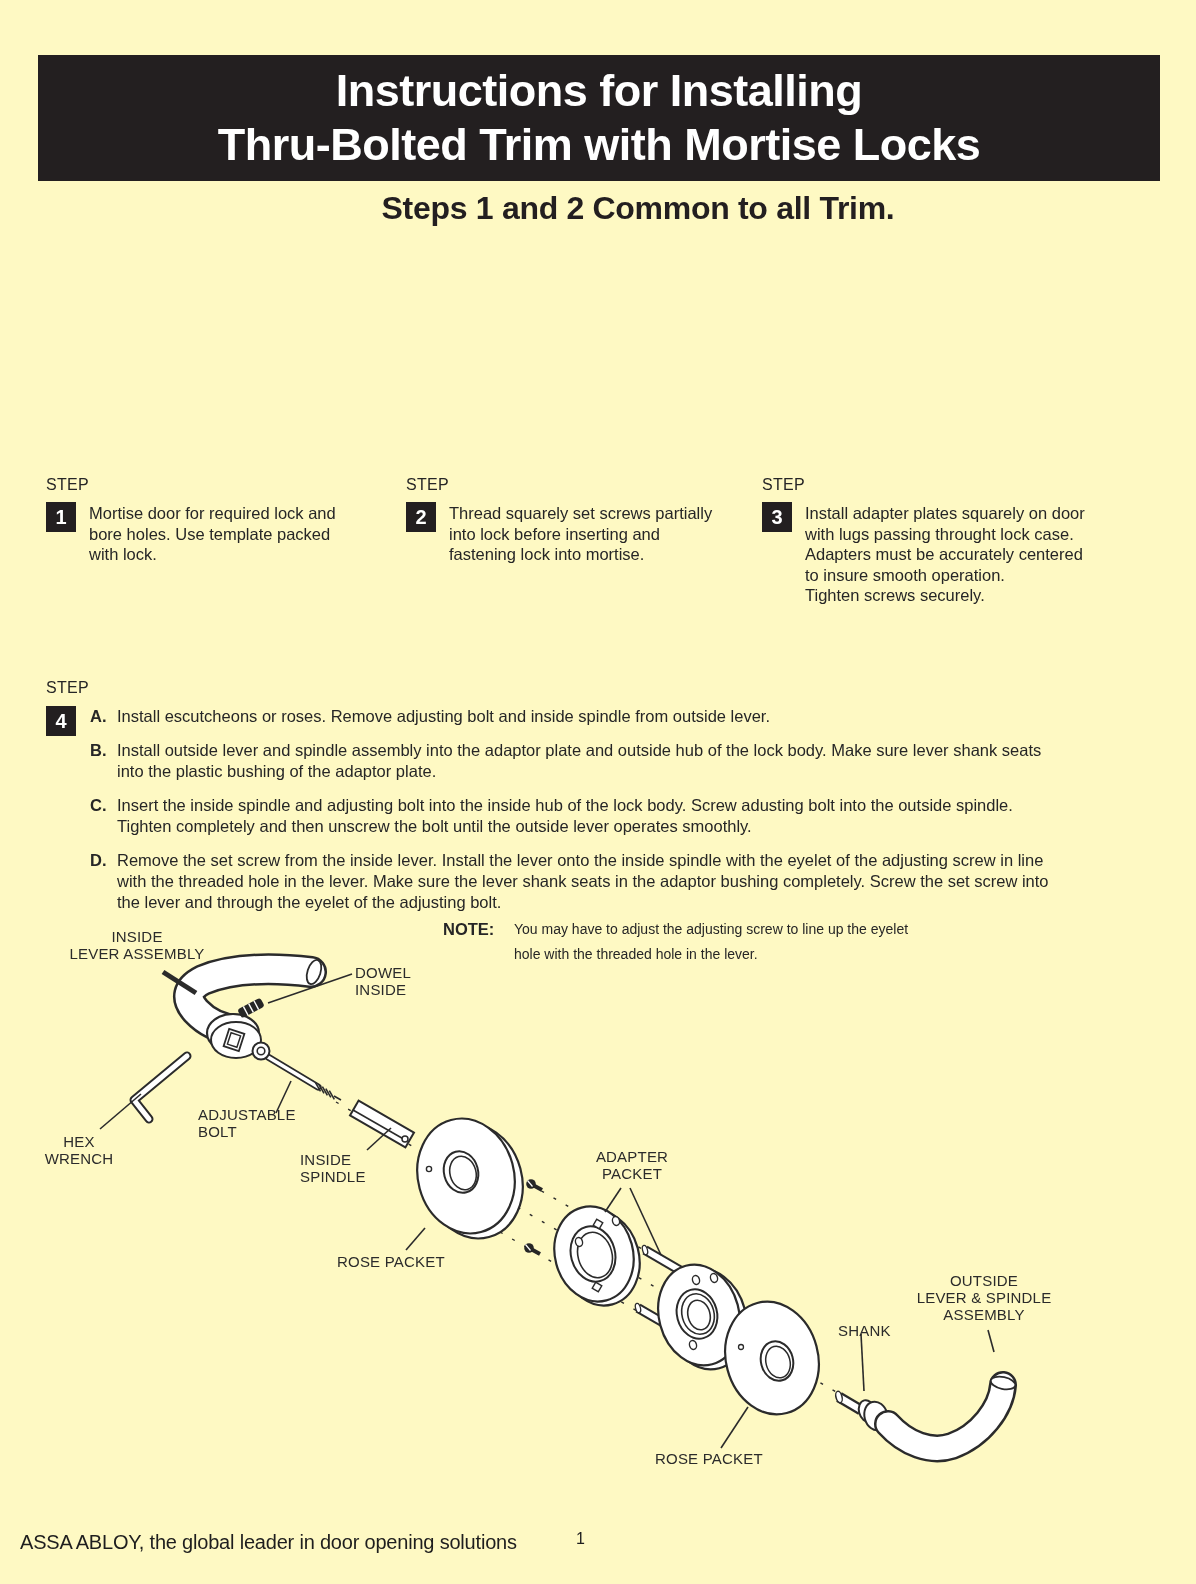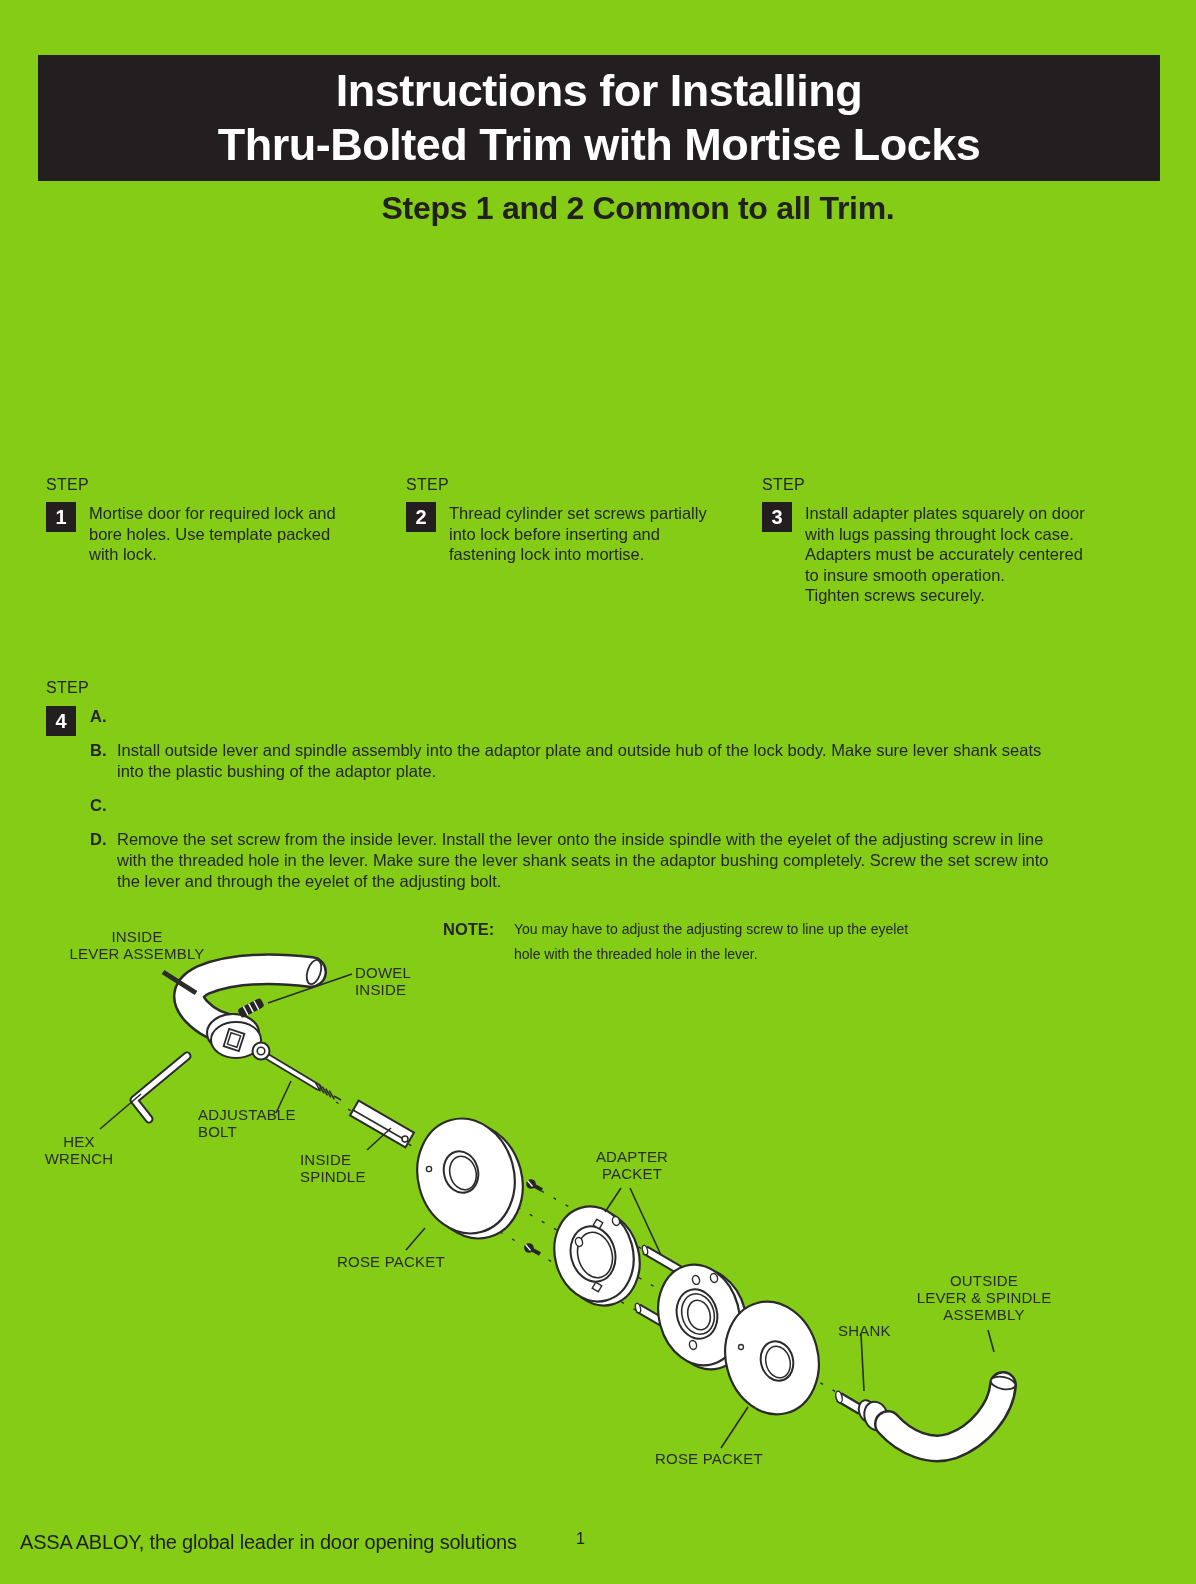--- a/index.html
+++ b/index.html
@@ -1,17 +1,17 @@
 <!DOCTYPE html>
 <html><head>
 <meta charset="utf-8">
 <style>
   html,body{margin:0;padding:0;background:#ffffff;}
   .page{
-    position:relative;width:1196px;height:1584px;background:#84cc16;overflow:hidden;
+    position:relative;width:1196px;height:1584px;background:#fef9c3;overflow:hidden;
     font-family:"Liberation Sans", sans-serif;color:#262626;
   }
   .banner{
     position:absolute;left:38px;top:55px;width:1122px;height:126px;background:#231f20;
     color:#ffffff;display:flex;flex-direction:column;align-items:center;justify-content:center;
   }
   .banner .bline{font-size:45px;font-weight:700;line-height:54px;letter-spacing:-0.5px;white-space:nowrap;}
   .subtitle{
     position:absolute;left:0;top:190px;width:1196px;text-align:center;
     font-size:32px;font-weight:700;color:#231f20;letter-spacing:-0.3px;padding-left:40px;
@@ -69,21 +69,21 @@
       <div class="step-num">1</div>
       <div class="step-text">Mortise door for required lock and
 bore holes. Use template packed
 with lock.</div>
     </div>
   </div>
   <div class="step-col" style="left:406px;width:340px;">
     <div class="step-label">STEP</div>
     <div class="step-row">
       <div class="step-num">2</div>
-      <div class="step-text">Thread cylinder set screws partially
+      <div class="step-text">Thread squarely set screws partially
 into lock before inserting and
 fastening lock into mortise.</div>
     </div>
   </div>
   <div class="step-col" style="left:762px;width:360px;">
     <div class="step-label">STEP</div>
     <div class="step-row">
       <div class="step-num">3</div>
       <div class="step-text">Install adapter plates squarely on door
 with lugs passing throught lock case.
@@ -92,28 +92,31 @@
 Tighten screws securely.</div>
     </div>
   </div>
 
 
   <div class="step4-label">STEP</div>
   <div class="step-num step4-num">4</div>
   <div class="step4-items">
     <div class="s4item">
       <div class="s4letter">A.</div>
+      <div class="s4text">Install escutcheons or roses. Remove adjusting bolt and inside spindle from outside lever.</div>
     </div>
     <div class="s4item">
       <div class="s4letter">B.</div>
       <div class="s4text">Install outside lever and spindle assembly into the adaptor plate and outside hub of the lock body. Make sure lever shank seats
 into the plastic bushing of the adaptor plate.</div>
     </div>
     <div class="s4item">
       <div class="s4letter">C.</div>
+      <div class="s4text">Insert the inside spindle and adjusting bolt into the inside hub of the lock body. Screw adusting bolt into the outside spindle.
+Tighten completely and then unscrew the bolt until the outside lever operates smoothly.</div>
     </div>
     <div class="s4item">
       <div class="s4letter">D.</div>
       <div class="s4text">Remove the set screw from the inside lever. Install the lever onto the inside spindle with the eyelet of the adjusting screw in line
 with the threaded hole in the lever. Make sure the lever shank seats in the adaptor bushing completely. Screw the set screw into
 the lever and through the eyelet of the adjusting bolt.</div>
     </div>
   </div>
 
   <div class="note">

